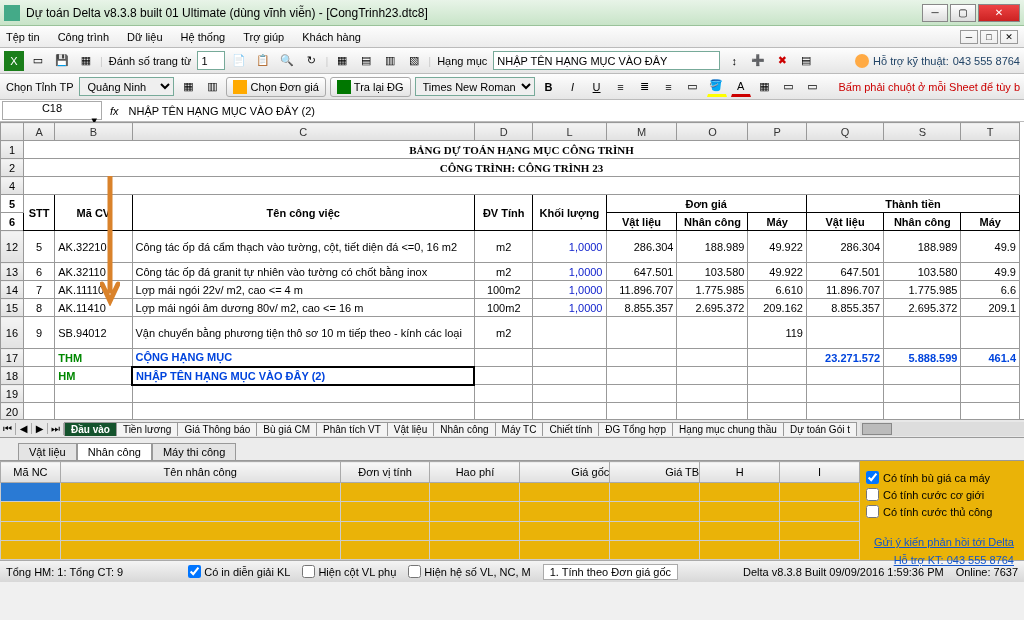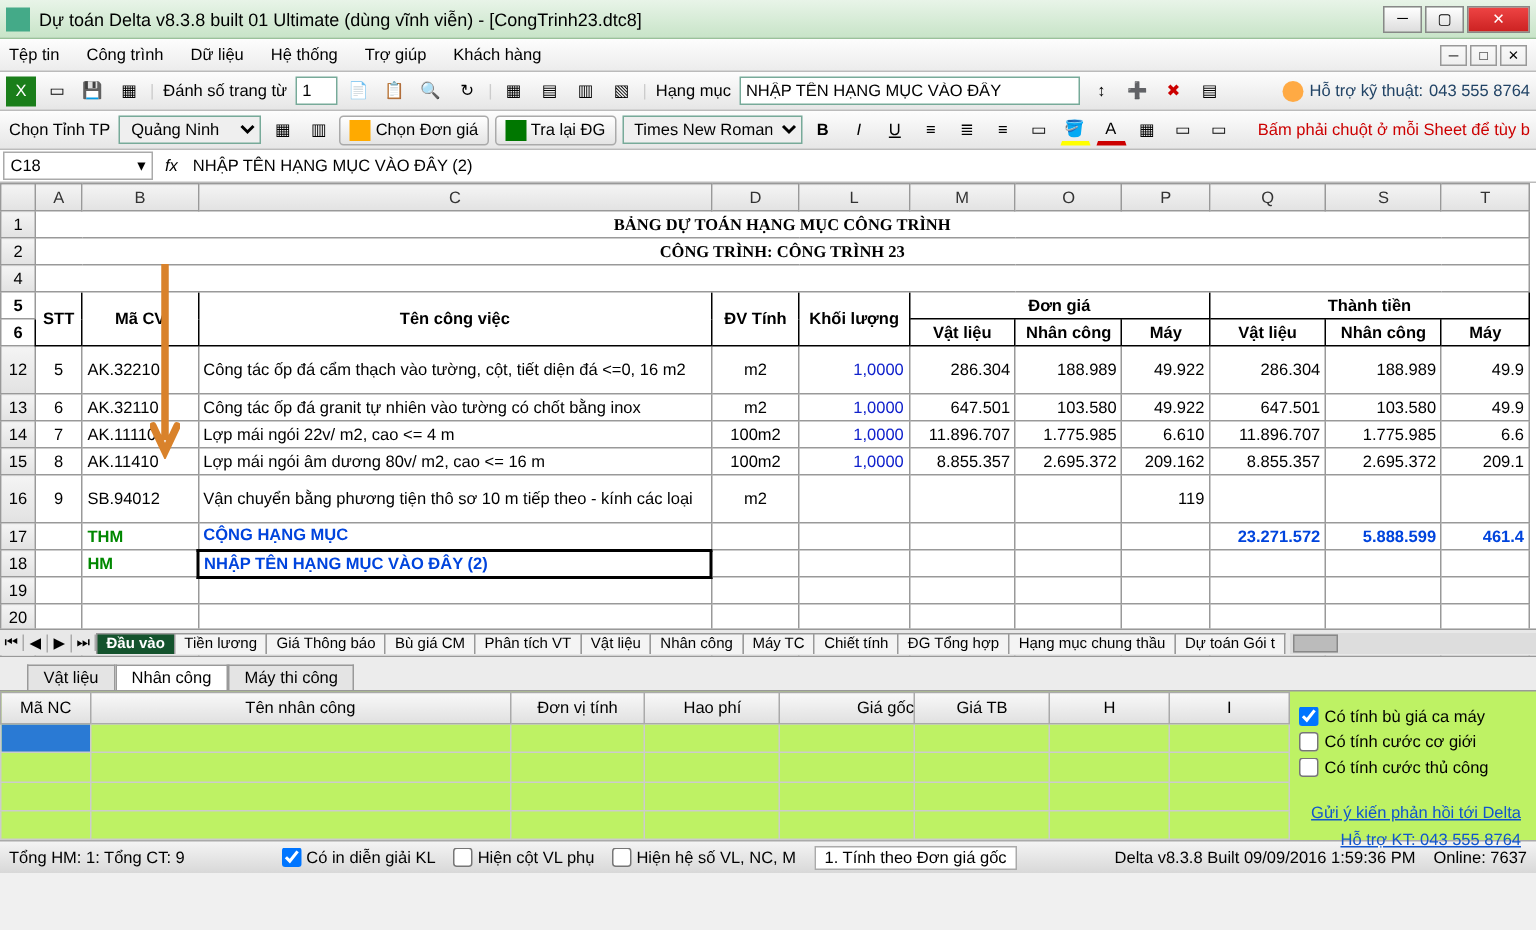--- a/index.html
+++ b/index.html
@@ -22,21 +22,21 @@
   .tinput { height: 19px; border: 1px solid #7a9; padding: 0 3px; font-size: 11px; }
   .support { margin-left: auto; color: #246; display:flex; align-items:center; gap:4px; }
   .support-icon { width:14px; height:14px; background:#fa4; border-radius:50%; }
   .toolbar .red-link { color:#c00; margin-left:auto; }
   
   .toolbar2 { height: 26px; }
   .btn-pill { display:flex; align-items:center; gap:3px; height:20px; padding:0 6px; border:1px solid #aaa; background:linear-gradient(#fff,#e4e4e4); border-radius:3px; font-size:11px; }
   .ico-sm { width:14px; height:14px; display:inline-block; }
   
   .formulabar { height: 22px; background: #fff; display: flex; align-items: center; border-bottom: 1px solid #bbb; }
-  .namebox { width: 100px; height: 19px; border: 1px solid #aaa; padding: 0 4px; display:flex; align-items:center; margin:0 2px; }
+  .namebox { width: 100px; height: 19px; border: 1px solid #aaa; padding: 0 4px; display:flex; align-items:center; margin:0 2px;flex-direction:column; }
   .fx { padding: 0 6px; font-style: italic; }
   .fcontent { flex:1; padding: 0 4px; }
   
   .gridwrap { height: 316px; background: #fff; position: relative; overflow: hidden; border-bottom:1px solid #999;}
   table.grid { border-collapse: collapse; table-layout: fixed; width: 1020px; }
   table.grid td, table.grid th { border: 1px solid #999; height: 18px; padding: 1px 3px; font-size: 11px; white-space: nowrap; overflow: hidden; }
   .chdr { background: linear-gradient(#f4f4f4,#e2e2e2); text-align: center; font-weight: normal; color:#333; }
   .rhdr { background: linear-gradient(#f4f4f4,#e2e2e2); text-align: center; width: 22px; }
   .title-row td { border: none; }
   .maintitle { text-align: center; font-family: "Times New Roman", serif; font-size: 18px; font-weight: bold; }
@@ -57,21 +57,21 @@
   .sheettabs { height: 18px; background: #e8e8e8; display: flex; align-items: center; font-size: 10px; border-top:1px solid #999;}
   .sheettabs .nav { width:16px; text-align:center; border-right:1px solid #aaa; }
   .stab { padding: 1px 6px; border: 1px solid #999; border-bottom:none; background:#f4f4f4; margin-right:-1px; }
   .stab.active { background:#14532d; color:#fff; font-weight:bold; }
   .scrollspace { flex:1; background:#ddd; margin-left:4px; height:14px; position:relative; }
   
   .lowertabs { height: 22px; display:flex; align-items:flex-end; padding: 2px 18px 0; gap:0; background:#ececec; }
   .ltab { padding:2px 10px; border:1px solid #999; background:#e4e4e4; font-size:11px; border-bottom:none;}
   .ltab.active { background:#fff; }
   
-  .lowergrid { height: 100px; background:#bef264; display:flex; border-top:1px solid #999; }
+  .lowergrid { height: 100px; background:#eab308; display:flex; border-top:1px solid #999; }
   .lowergrid table { border-collapse: collapse; width: 860px; }
   .lowergrid th { background: linear-gradient(#f8f8f8,#e0e0e0); border:1px solid #aaa; font-weight:normal; height:20px; font-size:11px; }
   .lowergrid td { border:1px solid #ccc; height:18px; }
   .lowergrid td.hl { background:#2a7ad4; }
   .sidepanel { width: 160px; padding: 6px; font-size:11px; }
   .sidepanel label { display:flex; align-items:center; gap:4px; margin:4px 0;}
   .sidepanel a { color:#15c; text-decoration:underline; display:block; margin-top:6px;text-align:right; }
   
   .statusbar { height: 22px; background: linear-gradient(#f4f4f4,#d8d8d8); display:flex; align-items:center; padding:0 6px; font-size:11px; gap:12px; border-top:1px solid #aaa;}
   .statusbar .sitem { display:flex; align-items:center; gap:3px;}
@@ -419,21 +419,21 @@
 
 <div class="lowergrid">
   <table>
     <tbody>
         <tr>
       <th style="width:60px;">Mã NC</th>
       <th style="width:280px;">Tên nhân công</th>
       <th style="width:90px;">Đơn vị tính</th>
       <th style="width:90px;">Hao phí</th>
       <th style="width:90px;text-align:right;">Giá gốc</th>
-      <th style="width:90px;">Giá TB</th>
+      <th style="width:90px;text-align:right;">Giá TB</th>
       <th style="width:80px;">H</th>
       <th style="width:80px;">I</th>
     </tr>
     <tr>
           <td class="hl"></td>
           <td></td>
           <td></td>
           <td></td>
           <td></td>
           <td></td>

